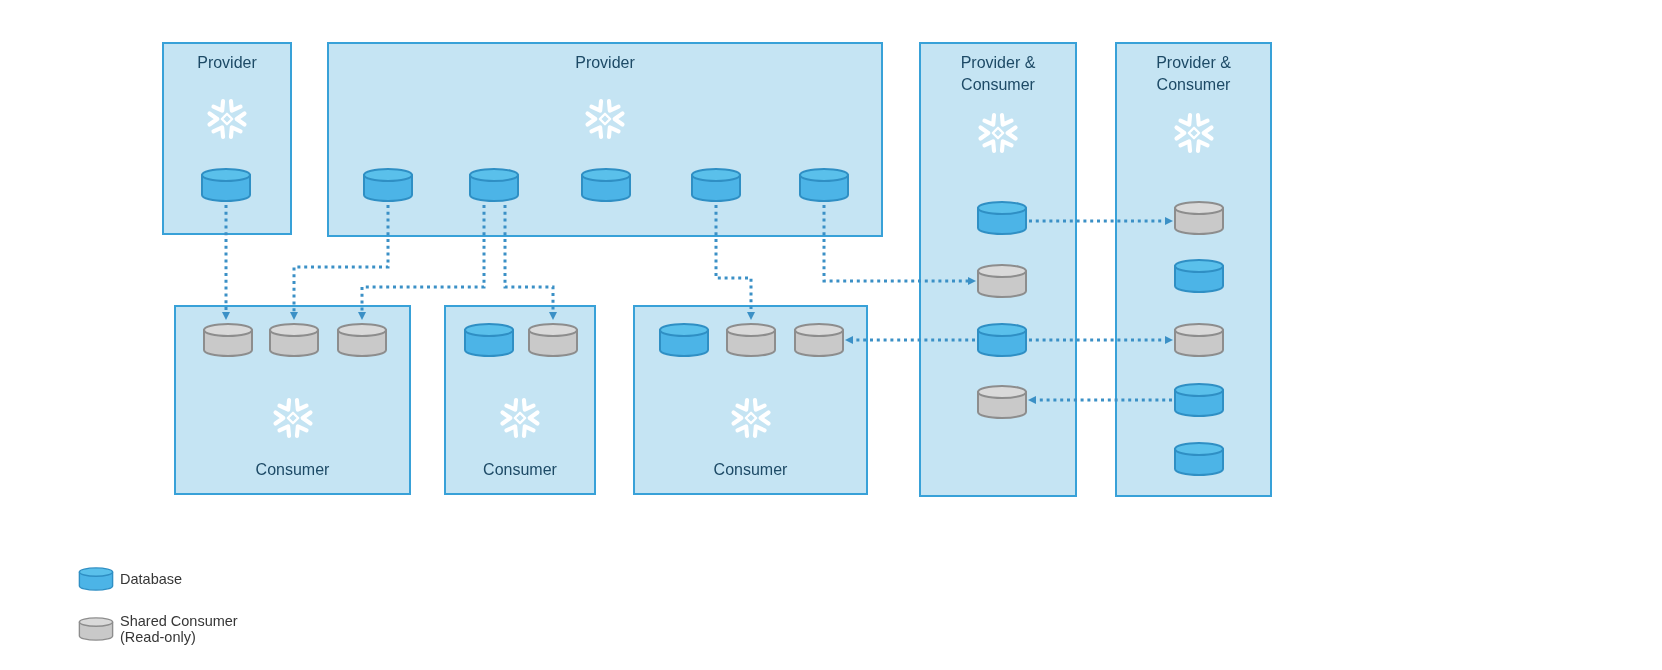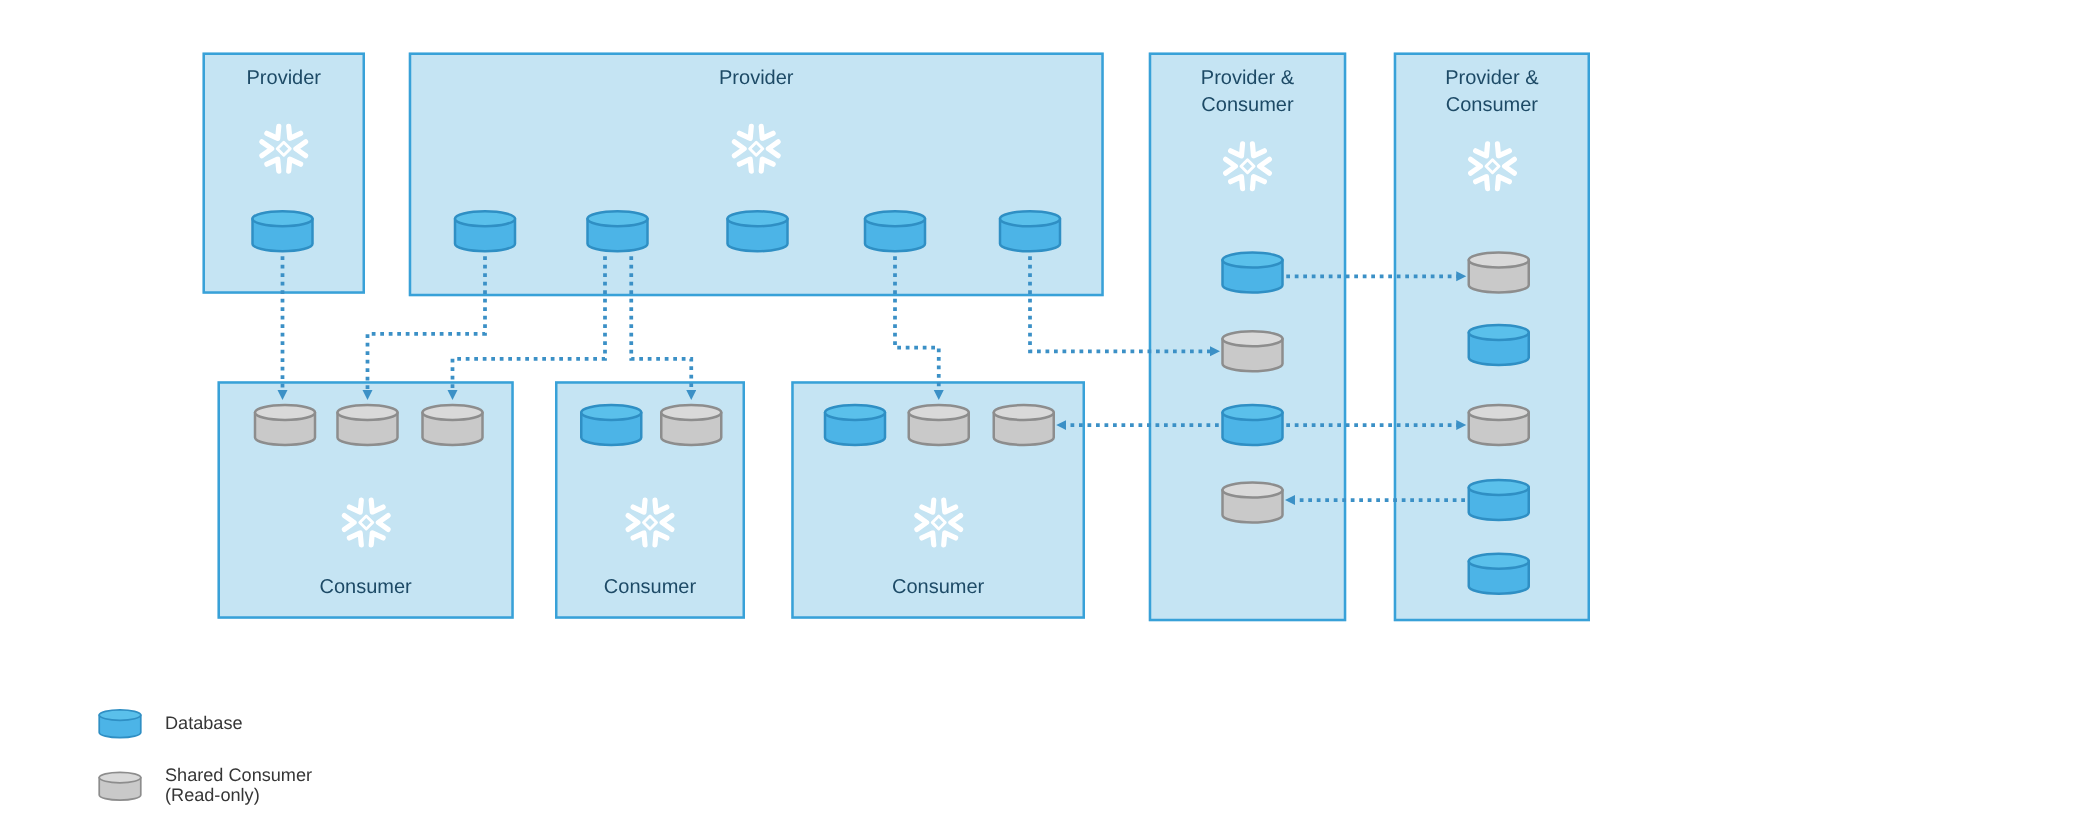--- a/index.html
+++ b/index.html
@@ -16,21 +16,21 @@
   .box-label{
     position:absolute;left:0;width:100%;text-align:center;
     color:var(--label-color,#1d4a66);
     font-size:16px;line-height:22px;z-index:2;
   }
   .snow{position:absolute;left:50%;margin-left:-23px;width:46px;height:46px;}
   #edge-layer{position:absolute;left:0;top:0;z-index:2;pointer-events:none;}
   .edge{fill:none;stroke-width:3;}
   .cyl{position:absolute;z-index:3;}
   #legend{position:absolute;left:42px;top:566px;z-index:1;}
-  .legend-row{display:flex;align-items:center;gap:18px;margin-bottom:21px;}
+  .legend-row{display:flex;align-items:center;gap:6px;margin-bottom:21px;}
   .legend-icon svg{display:block;width:36px;height:26px;}
   .legend-text{
     color:var(--legend-color,#363636);
     font-size:14.5px;line-height:16px;
   }
   #defs-holder{position:absolute;width:0;height:0;overflow:hidden;}
 </style>
 </head>
 <body style="--bg: #ffffff; --label-color: #1d4a66; --legend-color: #363636;">
 

